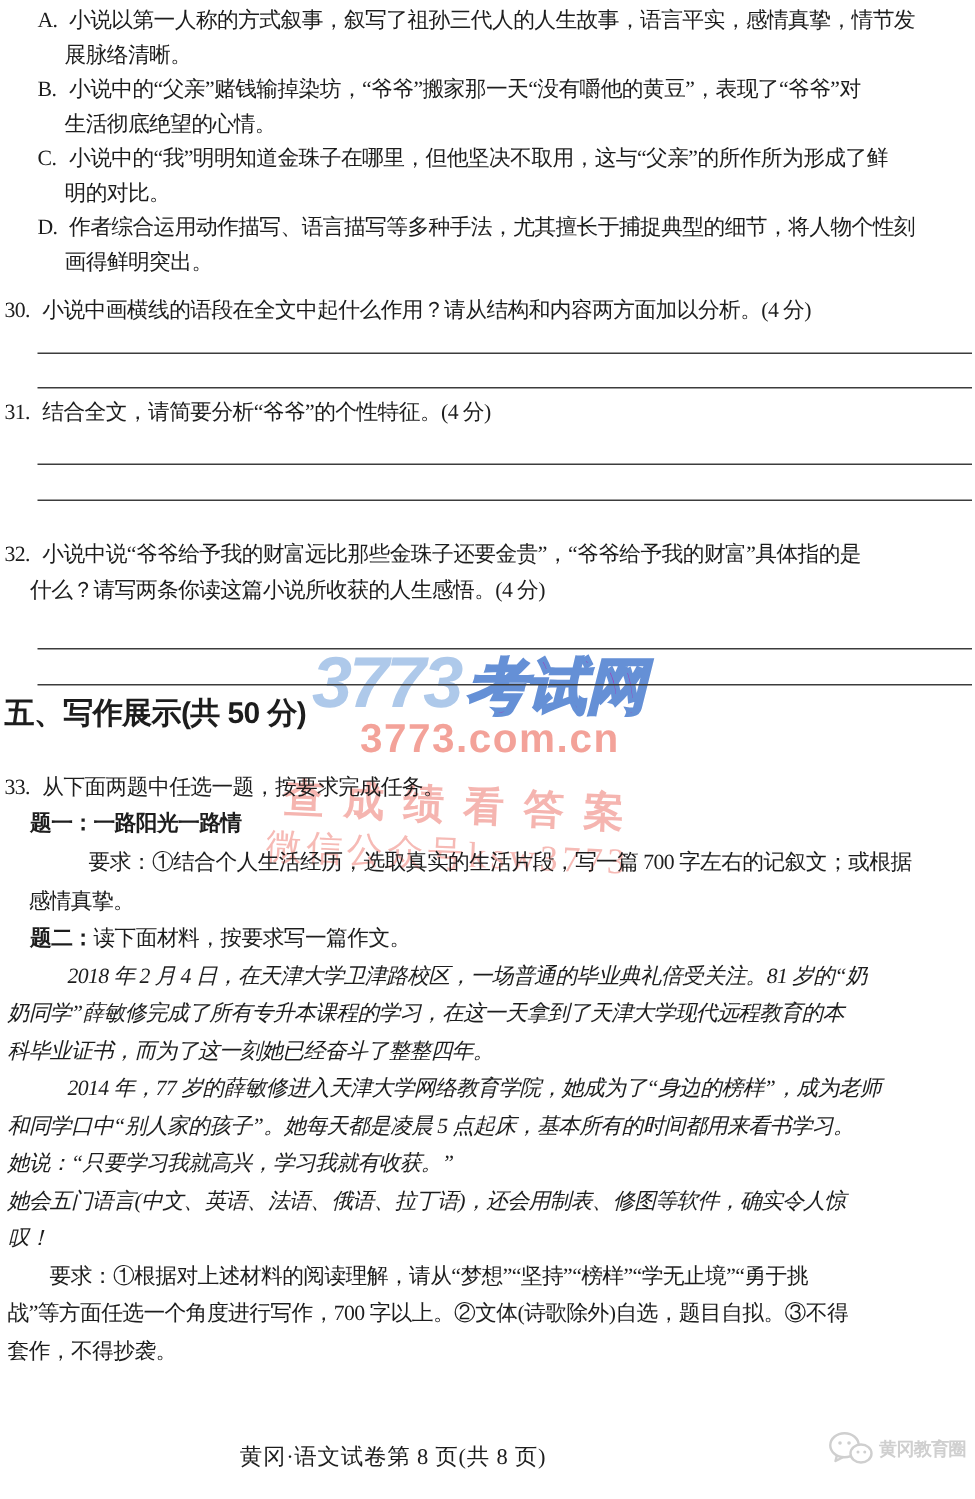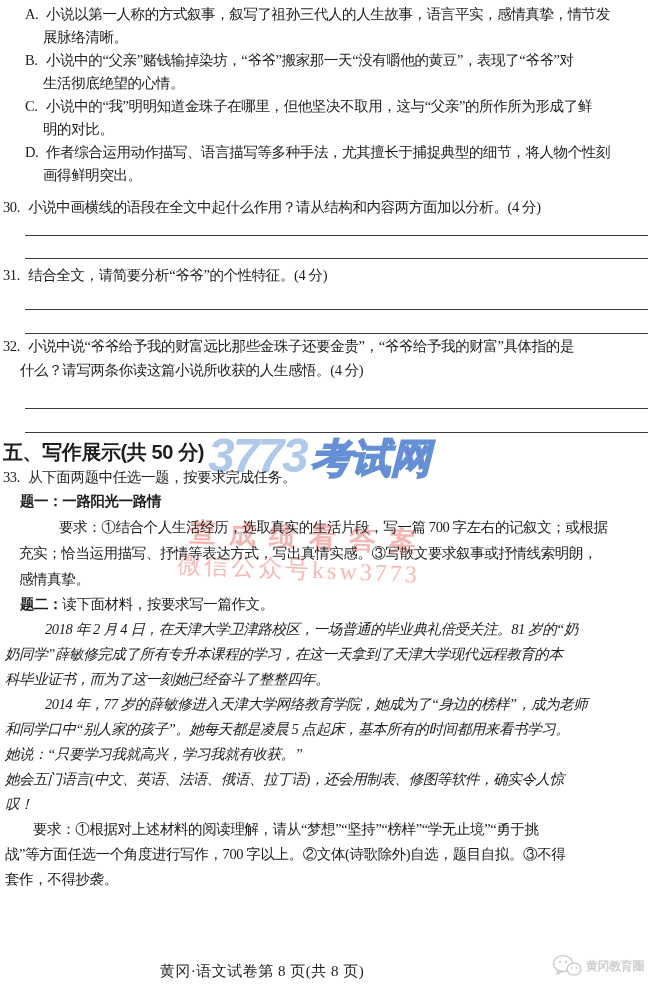--- a/index.html
+++ b/index.html
@@ -15,21 +15,21 @@
   }
   .content{position:relative;z-index:2;padding-top:3px;}
   .line{white-space:nowrap;}
 
   
   .opt1{padding-left:25px;height:23px;line-height:23px;}
   .opt2{padding-left:43px;height:23px;line-height:23px;}
   .optlabel{display:inline-block;min-width:21px;}
 
   
-  .qline{padding-left:3px;height:24px;line-height:24px;}
+  .qline{padding-left:3px;height:24px;line-height:24px;margin-top:24px;}
   .qcont{padding-left:20px;height:24px;line-height:24px;}
   .qnum{display-inline-block;margin-right:5px;}
 
   
   .ansline{border-bottom:1.2px solid #3c3c3c;margin-left:25px;margin-right:2px;}
   .ans-a{height:16px;}
   .ans-b{height:22px;}
   .ans-d{height:23px;}
   .ans-e{height:26px;}
 
@@ -94,20 +94,21 @@
   }
 </style>
 </head>
 <body>
 
 <div class="page">
 
   <div class="wm wm-big">
     <span class="digits">3773</span><span class="outline">考试网</span>
   </div>
+  <div class="wm wm-url">3773.com.cn</div>
   <div class="wm wm-stamp1">查成绩看答案</div>
   <div class="wm wm-stamp2">微信公众号ksw3773</div>
 
   <div class="content">
 
     <div class="line opt1"><span class="optlabel">A.</span><span>小说以第一人称的方式叙事，叙写了祖孙三代人的人生故事，语言平实，感情真挚，情节发</span></div>
     <div class="line opt2">展脉络清晰。</div>
     <div class="line opt1"><span class="optlabel">B.</span><span>小说中的“父亲”赌钱输掉染坊，“爷爷”搬家那一天“没有嚼他的黄豆”，表现了“爷爷”对</span></div>
     <div class="line opt2">生活彻底绝望的心情。</div>
     <div class="line opt1"><span class="optlabel">C.</span><span>小说中的“我”明明知道金珠子在哪里，但他坚决不取用，这与“父亲”的所作所为形成了鲜</span></div>
@@ -127,21 +128,20 @@
     <div class="line qcont">什么？请写两条你读这篇小说所收获的人生感悟。(4 分)</div>
     <div class="ansline ans-e"></div>
     <div class="ansline ans-d"></div>
 
     <div class="line heading">五、写作展示(共 50 分)</div>
 
     <div class="line qline"><span class="qnum">33.</span> <span>从下面两题中任选一题，按要求完成任务。</span></div>
 
     <div class="line topic topicbold"><span>题一：</span><span>一路阳光一路情</span></div>
     <div class="line req reqfirst">要求：①结合个人生活经历，选取真实的生活片段，写一篇 700 字左右的记叙文；或根据</div>
-    <div class="line req">充实；恰当运用描写、抒情等表达方式，写出真情实感。③写散文要求叙事或抒情线索明朗，</div>
     <div class="line req">感情真挚。</div>
 
     <div class="line topic" style="padding-left:20px;"><span class="topiclabel">题二：</span><span>读下面材料，按要求写一篇作文。</span></div>
 
     <div class="line mat matfirst">2018 年 2 月 4 日，在天津大学卫津路校区，一场普通的毕业典礼倍受关注。81 岁的“奶</div>
     <div class="line mat">奶同学”薛敏修完成了所有专升本课程的学习，在这一天拿到了天津大学现代远程教育的本</div>
     <div class="line mat">科毕业证书，而为了这一刻她已经奋斗了整整四年。</div>
     <div class="line mat matfirst">2014 年，77 岁的薛敏修进入天津大学网络教育学院，她成为了“身边的榜样”，成为老师</div>
     <div class="line mat">和同学口中“别人家的孩子”。她每天都是凌晨 5 点起床，基本所有的时间都用来看书学习。</div>
     <div class="line mat">她说：“只要学习我就高兴，学习我就有收获。”</div>

